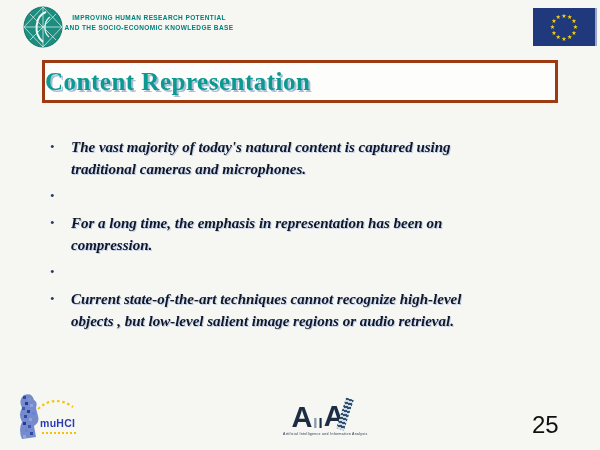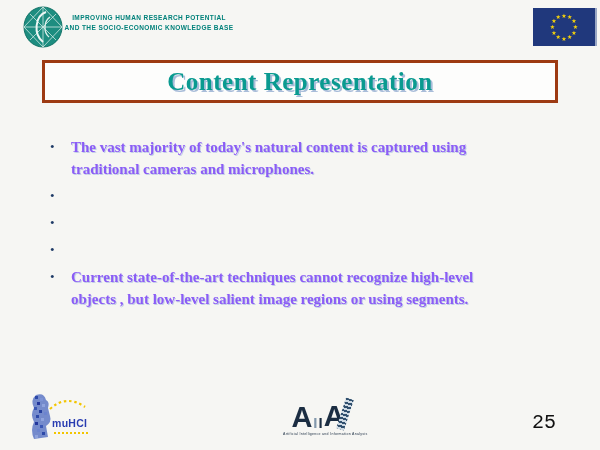--- a/index.html
+++ b/index.html
@@ -20,42 +20,43 @@
   }
   .eu-star{
     position:absolute;font-size:6px;line-height:6px;width:6px;height:6px;
     text-align:center;color:#f6d20a;
   }
 
   
   .title-box{
     position:absolute;left:42px;top:60px;width:516px;height:43px;
     background:#fdfdfc;border:3px solid #9d3a12;box-sizing:border-box;
-    display:flex;align-items:center;justify-content:center;
+    display:flex;align-items:center;
   }
   .title-text{
     font-family:"Liberation Serif",serif;font-size:25px;font-weight:bold;
     color:#0a9a90;text-shadow:2px 2px 0 #a9bdd9;letter-spacing:.5px;
   }
 
   
   .bullets{position:absolute;left:50px;top:136px;width:510px;}
   .bullet-item{display:flex;margin-bottom:5px;}
   .bullet-marker{
     flex:none;width:21px;font-family:"Liberation Serif",serif;
     font-size:13px;line-height:22px;color:#1e3a66;
   }
   .bullet-text{
     font-family:"Liberation Serif",serif;font-size:15px;font-weight:bold;
-    line-height:22px;color:#8b5cf6;white-space:pre;
+    line-height:22px;color:#0f172a;white-space:pre;
     text-shadow:1px 1px 0 #c3cfe6;
+    font-style:italic;
   }
 
   
-  .muhci{position:absolute;left:28px;top:392px;width:72px;height:52px;}
+  .muhci{position:absolute;left:16px;top:392px;width:72px;height:52px;}
   .muhci-label{
     position:absolute;left:24px;top:25px;font-size:10.5px;font-weight:bold;
     color:#2a3db0;letter-spacing:.3px;text-shadow:0 0 1px #ffffff;
   }
   .muhci-dashes{
     position:absolute;left:26px;top:40px;width:36px;height:2px;
     background:repeating-linear-gradient(90deg,#f2c500 0 2px,transparent 2px 4px);
   }
 
   .aiia{position:absolute;left:283px;top:400px;width:70px;text-align:center;}
@@ -66,22 +67,22 @@
   .aiia-a-wrap{position:relative;display:inline-block;}
   .film-strip{
     position:absolute;right:-4px;top:-5px;width:8px;height:32px;transform:rotate(18deg);
     background:repeating-linear-gradient(to bottom,#31506e 0 2px,#cfdae4 2px 4px);
   }
   .aiia-caption{
     font-size:3.5px;color:#223448;letter-spacing:.3px;white-space:nowrap;margin-top:2px;
   }
 
   .page-number{
-    position:absolute;left:532px;top:411px;font-family:Liberation Mono, monospace;
-    font-size:20px;color:#101010;
+    position:absolute;left:532px;top:411px;font-family:Liberation Sans, sans-serif;
+    font-size:24px;color:#101010;
   }
 </style>
 </head>
 <body>
 
 <div class="slide">
 
   <svg class="header-logo" viewBox="0 0 40 42">
     <ellipse cx="20" cy="21" rx="19" ry="20" fill="#1d8d80" stroke="#157468" stroke-width="1"></ellipse>
     <g stroke="#cfe8e3" stroke-width="0.8" fill="none">
@@ -123,28 +124,30 @@
     <div class="bullet-item">
       <span class="bullet-marker">•</span>
       <span class="bullet-text">The vast majority of today's natural content is captured using
 traditional cameras and microphones.</span>
     </div>
     <div class="bullet-item">
       <span class="bullet-marker">•</span>
     </div>
     <div class="bullet-item">
       <span class="bullet-marker">•</span>
+      <span class="bullet-text">For a long time, the emphasis in representation has been on
+compression.</span>
     </div>
     <div class="bullet-item">
       <span class="bullet-marker">•</span>
     </div>
     <div class="bullet-item">
       <span class="bullet-marker">•</span>
       <span class="bullet-text">Current state-of-the-art techniques cannot recognize high-level
-objects , but low-level salient image regions or using segments.</span>
+objects , but low-level salient image regions or audio retrieval.</span>
     </div>
   </div>
 
   <div class="muhci">
     <svg width="72" height="52" viewBox="0 0 72 52">
       <path d="M8 3 Q16 0 18 8 Q22 10 20 16 L22 24 Q24 30 18 34 L20 45 L6 47 Q2 38 6 30 Q2 22 6 16 Q2 8 8 3 Z" fill="#5570c2" opacity="0.8"></path>
       <g>
         <rect x="7" y="4" width="3" height="3" fill="#2d49a8"></rect>
         <rect x="12" y="6" width="3" height="3" fill="#7d93d6"></rect>
         <rect x="9" y="10" width="3" height="3" fill="#23379c"></rect>

